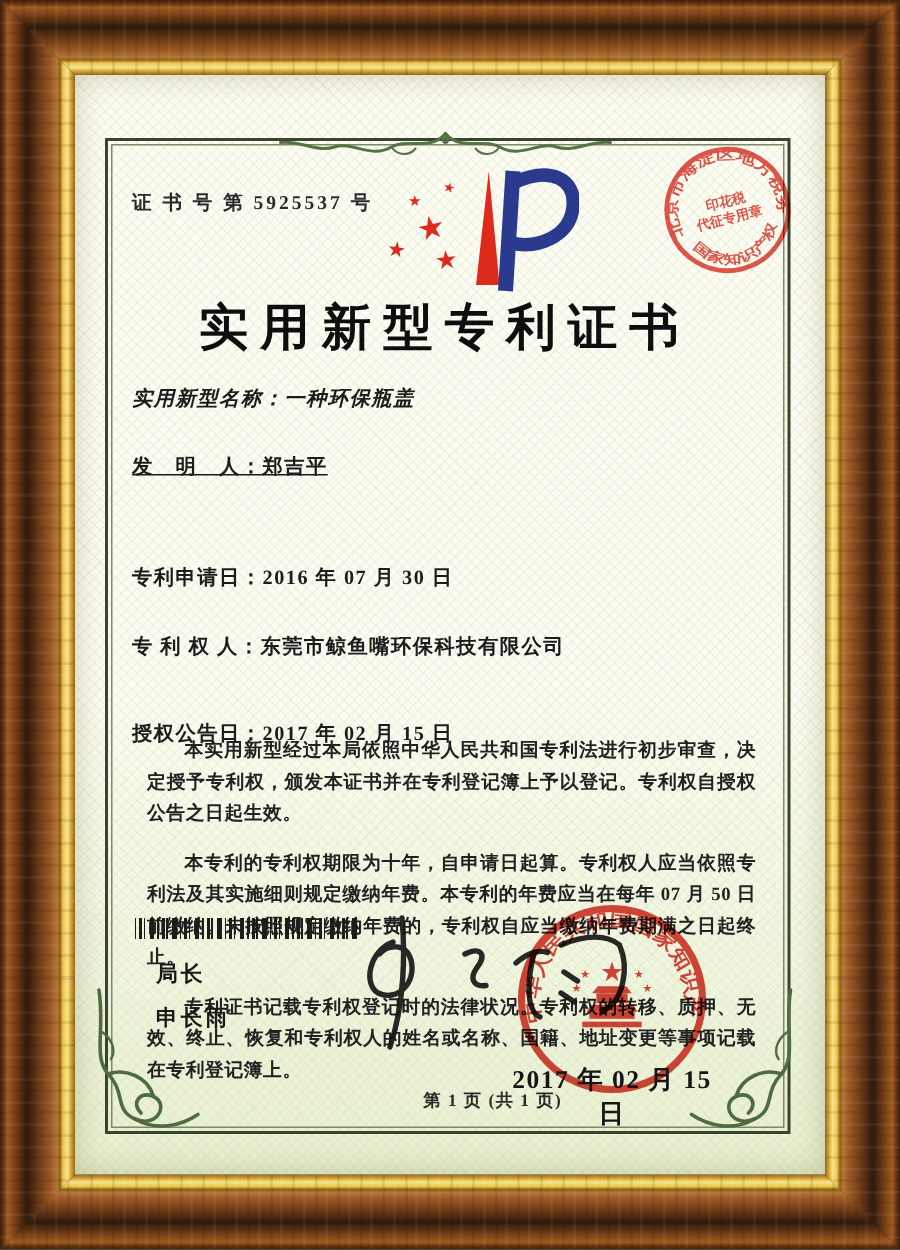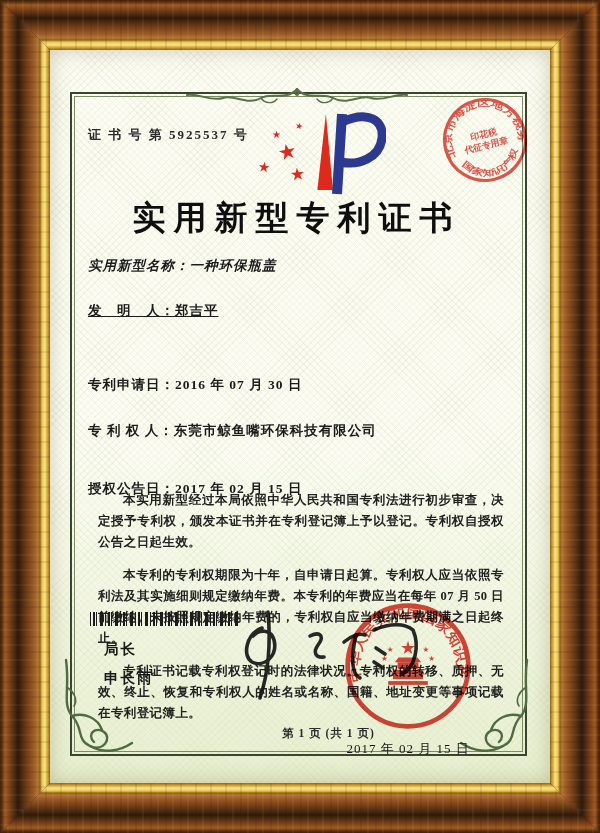--- a/index.html
+++ b/index.html
@@ -50,21 +50,21 @@
   .barcode{position:absolute;left:40px;top:562px;width:148px;height:14px;
       background:repeating-linear-gradient(90deg,#1c1c1c 0 1px,transparent 1px 3px,#1c1c1c 3px 5px,transparent 5px 6px,#1c1c1c 6px 7px,transparent 7px 10px,#1c1c1c 10px 13px,transparent 13px 15px);}
   .director-label{position:absolute;left:54px;top:590px;font-size:14.5px;font-weight:700;color:#1a1a1a;letter-spacing:2px;}
   .director-name{position:absolute;left:54px;top:619px;font-size:14.5px;font-weight:700;color:#1a1a1a;letter-spacing:2px;}
   .signature{position:absolute;left:172px;top:556px;width:215px;height:100px;}
   .page-footer{position:absolute;left:20px;top:676px;width:453px;text-align:center;
       font-size:11.5px;font-weight:600;color:#2b2b2b;letter-spacing:1px;padding-left:32px;}
   
   .office-seal{position:absolute;left:292px;top:550px;width:132px;height:132px;mix-blend-mode:multiply;opacity:.92;}
   .seal-date{position:absolute;left:288px;top:658px;width:140px;text-align:center;
-      font-size:13px;font-weight:400;color:#161616;letter-spacing:1px;z-index:3;margin-top:32px;}
+      font-size:17px;font-weight:700;color:#161616;letter-spacing:1px;z-index:3;}
   .tax-stamp{position:absolute;left:388px;top:43px;width:94px;height:94px;transform:rotate(-14deg);
       mix-blend-mode:multiply;opacity:.88;z-index:4;}
 </style>
 </head>
 <body>
 
 <div class="page">
 
   <div class="frame-side f-top grain-h"></div>
   <div class="frame-side f-bottom grain-h flip"></div>

